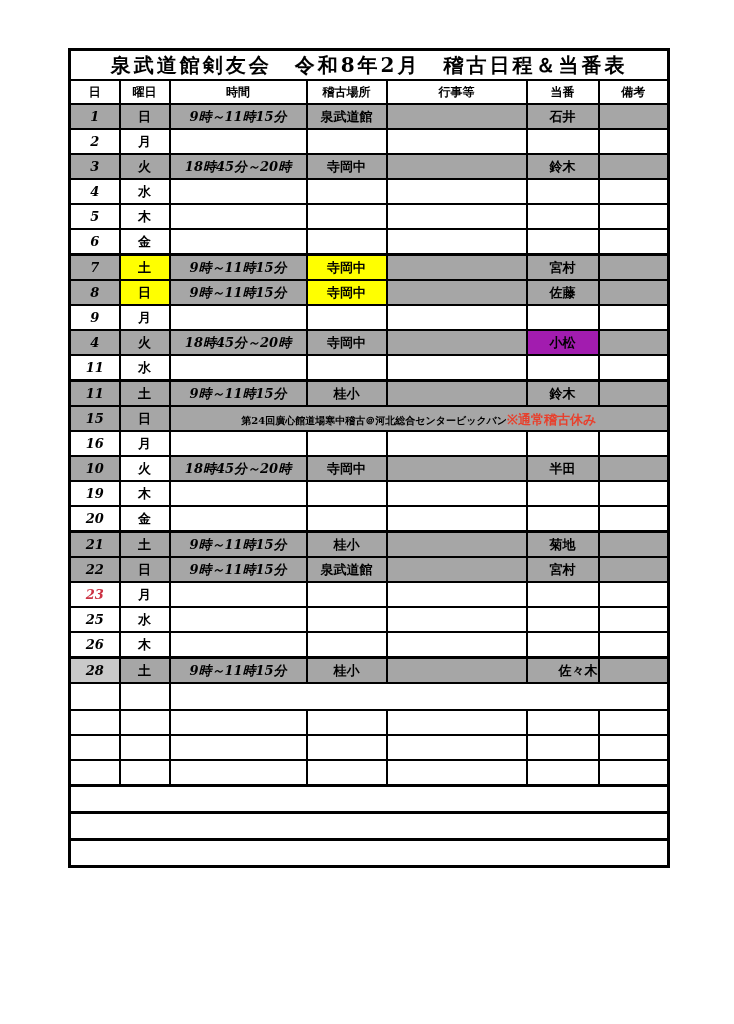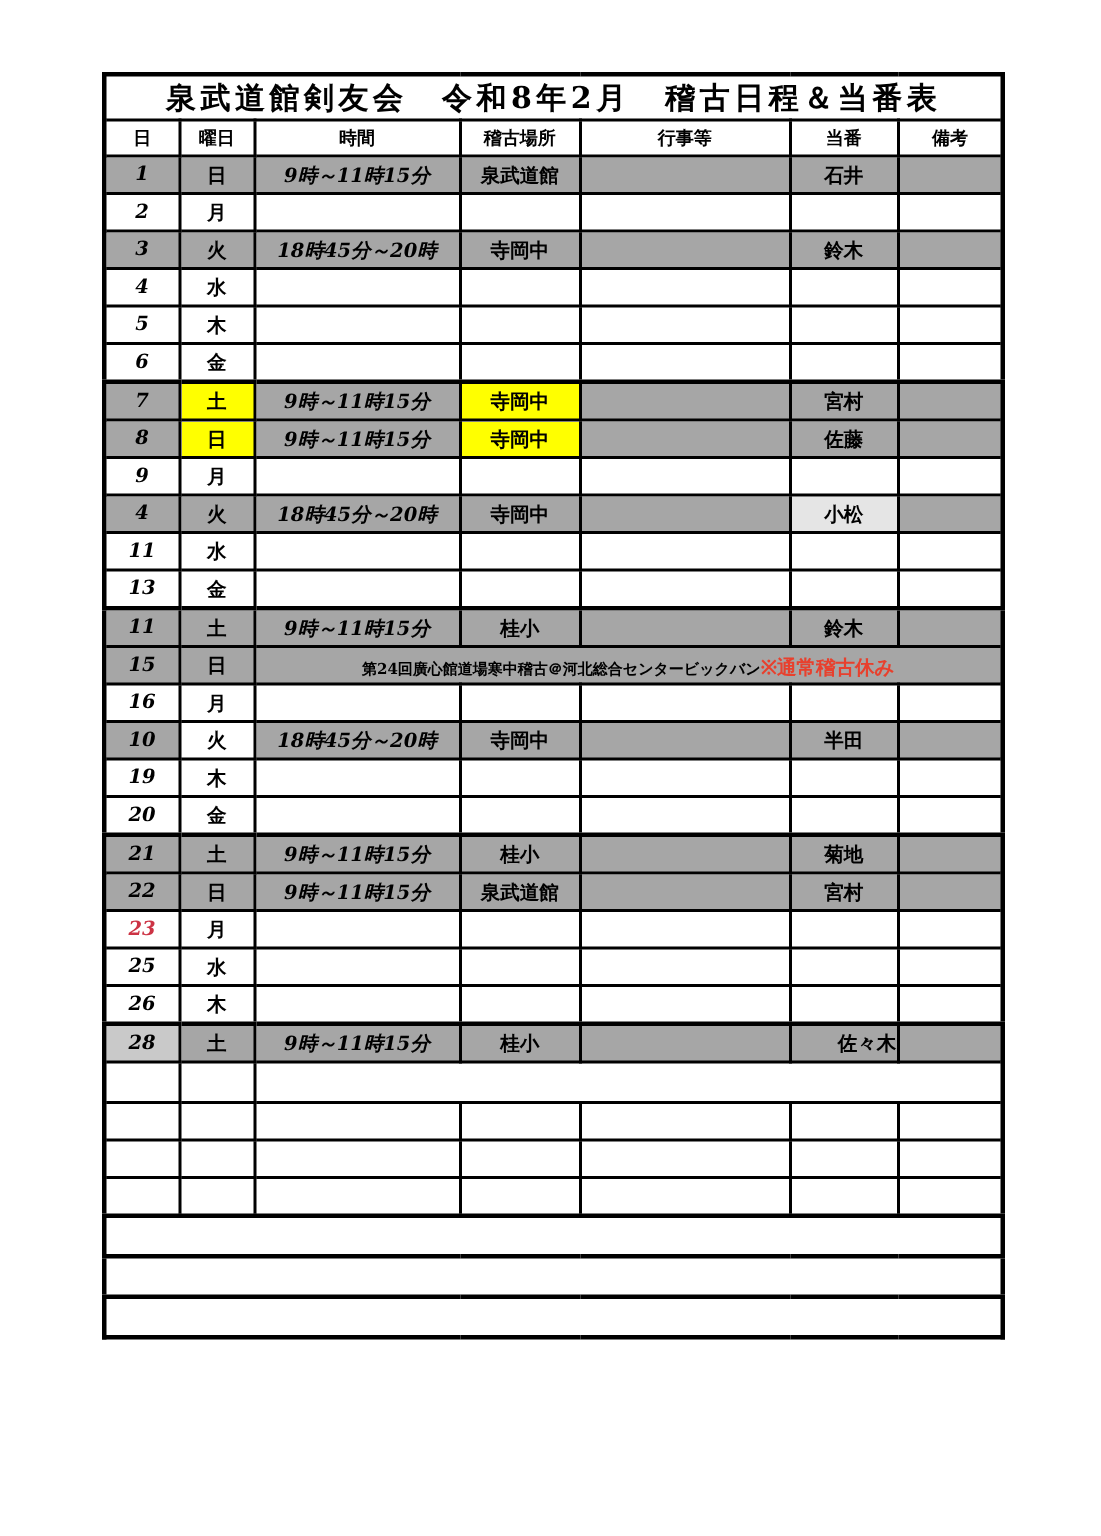--- a/index.html
+++ b/index.html
@@ -185,35 +185,26 @@
           <td class="c-event" style="background: rgb(255, 255, 255);"></td>
           <td class="c-duty" style="background: rgb(255, 255, 255);"></td>
           <td class="c-note" style="background: rgb(255, 255, 255);"></td>
         </tr>
         <tr class="day-row">
           <td class="c-day" style="background: rgb(166, 166, 166);">4</td>
           <td class="c-weekday" style="background: rgb(166, 166, 166);">火</td>
           <td class="c-time" style="background: rgb(166, 166, 166);">18時45分～20時</td>
           <td class="c-place" style="background: rgb(166, 166, 166);">寺岡中</td>
           <td class="c-event" style="background: rgb(166, 166, 166);"></td>
-          <td class="c-duty" style="background: #e5e5e5;">小松</td>
+          <td class="c-duty" style="background: #a21caf;">小松</td>
           <td class="c-note" style="background: rgb(166, 166, 166);"></td>
         </tr>
         <tr class="day-row">
           <td class="c-day" style="background: rgb(255, 255, 255);">11</td>
           <td class="c-weekday" style="background: rgb(255, 255, 255);">水</td>
-          <td class="c-time" style="background: rgb(255, 255, 255);"></td>
-          <td class="c-place" style="background: rgb(255, 255, 255);"></td>
-          <td class="c-event" style="background: rgb(255, 255, 255);"></td>
-          <td class="c-duty" style="background: rgb(255, 255, 255);"></td>
-          <td class="c-note" style="background: rgb(255, 255, 255);"></td>
-        </tr>
-        <tr class="day-row">
-          <td class="c-day" style="background: rgb(255, 255, 255);">13</td>
-          <td class="c-weekday" style="background: rgb(255, 255, 255);">金</td>
           <td class="c-time" style="background: rgb(255, 255, 255);"></td>
           <td class="c-place" style="background: rgb(255, 255, 255);"></td>
           <td class="c-event" style="background: rgb(255, 255, 255);"></td>
           <td class="c-duty" style="background: rgb(255, 255, 255);"></td>
           <td class="c-note" style="background: rgb(255, 255, 255);"></td>
         </tr>
         <tr class="day-row thick-top">
           <td class="c-day" style="background: rgb(166, 166, 166);">11</td>
           <td class="c-weekday" style="background: rgb(166, 166, 166);">土</td>
           <td class="c-time" style="background: rgb(166, 166, 166);">9時～11時15分</td>

